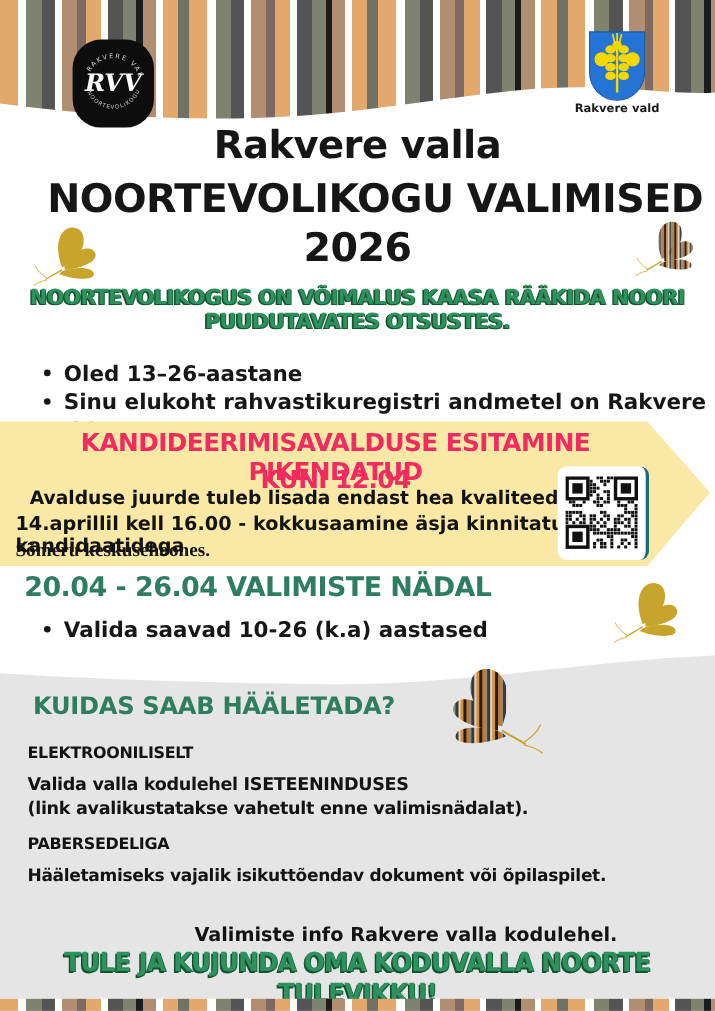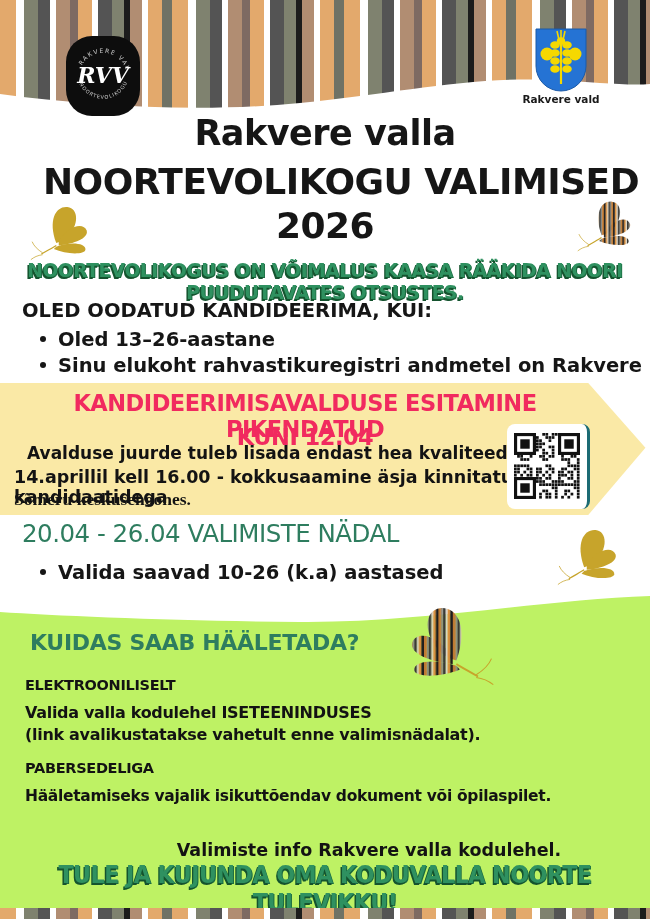--- a/index.html
+++ b/index.html
@@ -54,25 +54,25 @@
   .banner-head{left:0;width:610px;text-align:center;color:#f12a5f;font-weight:bold;font-size:22.5px;letter-spacing:-0.5px;}
   #banner-h1{top:7px;}
   #banner-h2{top:41px;}
   #banner-n1{left:27px;top:60px;font-size:17px;font-weight:bold;color:#131313;}
   #banner-n2a{left:14px;top:84px;font-size:17.5px;font-weight:bold;color:#131313;}
   #banner-n2b{left:14px;top:106px;font-size:17.5px;font-weight:bold;color:#131313;font-family:Liberation Serif, serif;}
   #qr-box{left:507px;top:41px;width:80px;height:85px;background:#ffffff;border-radius:8px;border-right:3px solid #1c6b74;}
   #qr-box svg{position:absolute;left:7px;top:9px;}
 
   
-  #week-heading{left:22px;top:519px;font-size:24.5px;font-weight:normal;color:#2e7d5f;letter-spacing:-0.5px;}
+  #week-heading{left:22px;top:519px;font-size:24.5px;font-weight:bold;color:#2e7d5f;letter-spacing:-0.5px;}
   #week-b1{left:40px;top:560px;width:480px;}
 
   
-  #yellow-section{left:0;top:590px;width:650px;height:318px;background:#bef264;}
+  #yellow-section{left:0;top:590px;width:650px;height:318px;background:#e5e5e5;}
   #yellow-wave{left:0;top:0;width:650px;height:40px;}
   #vote-heading{left:30px;top:40px;font-size:22px;font-weight:bold;color:#2e7d5f;letter-spacing:-0.3px;}
   .minor-label{left:25px;font-size:14.5px;font-weight:bold;color:#131313;letter-spacing:-0.3px;}
   .body-line{left:25px;font-size:16px;font-weight:bold;color:#131313;letter-spacing:-0.3px;}
   #lbl-elektr{top:87px;}
   #e-line1{top:113px;}
   #e-line2{top:135px;}
   #lbl-paber{top:170px;}
   #p-line1{top:197px;font-size:15.5px;}
   #p-line2{top:219px;font-size:15.5px;}
@@ -165,21 +165,20 @@
     </g>
     <g stroke="#c7a42b" fill="none" stroke-width="2">
       <path d="M20,84 C30,78 38,74 44,70"></path>
       <path d="M22,82 C14,77 8,71 5,64" stroke-width="1.2"></path>
       <path d="M22,85 C14,86 8,89 3,93" stroke-width="1.2"></path>
     </g>
   </svg>
 
   <div id="subtitle" class="abs greenblock">NOORTEVOLIKOGUS ON VÕIMALUS KAASA RÄÄKIDA NOORI PUUDUTAVATES OTSUSTES.</div>
 
-  <div id="cand-heading" class="abs">OLED OODATUD KANDIDEERIMA, KUI:</div>
   <div id="cand-b1" class="abs bullet-line"><span class="dot"></span><span>Oled 13–26-aastane</span></div>
   <div id="cand-b2" class="abs bullet-line"><span class="dot"></span><span>Sinu elukoht rahvastikuregistri andmetel on Rakvere vald</span></div>
 
   <div id="banner" class="abs">
     <div id="banner-h1" class="abs banner-head">KANDIDEERIMISAVALDUSE ESITAMINE PIKENDATUD</div>
     <div id="banner-h2" class="abs banner-head">KUNI 12.04</div>
     <div id="banner-n1" class="abs">Avalduse juurde tuleb lisada endast hea kvaliteediga foto.</div>
     <div id="banner-n2a" class="abs">14.aprillil kell 16.00 - kokkusaamine äsja kinnitatud kandidaatidega</div>
     <div id="banner-n2b" class="abs">Sõmeru keskusehoones.</div>
     <div id="qr-box" class="abs">

